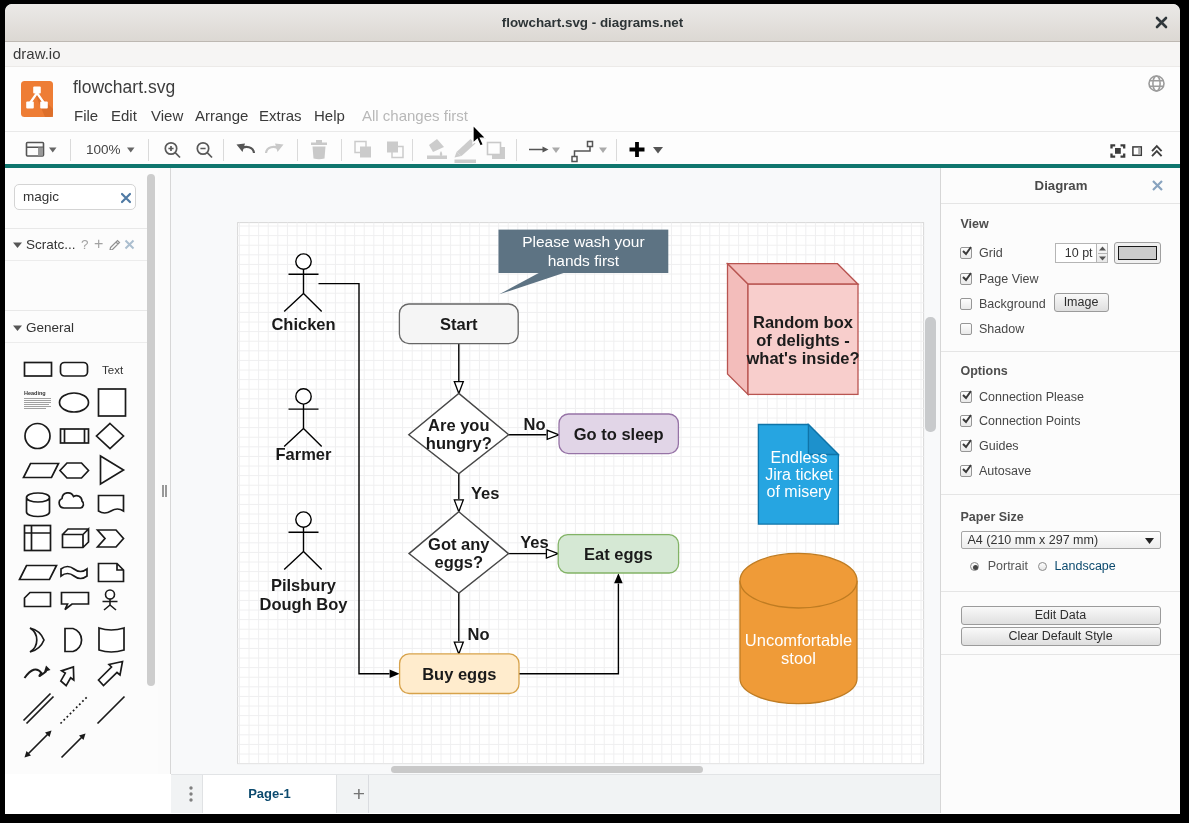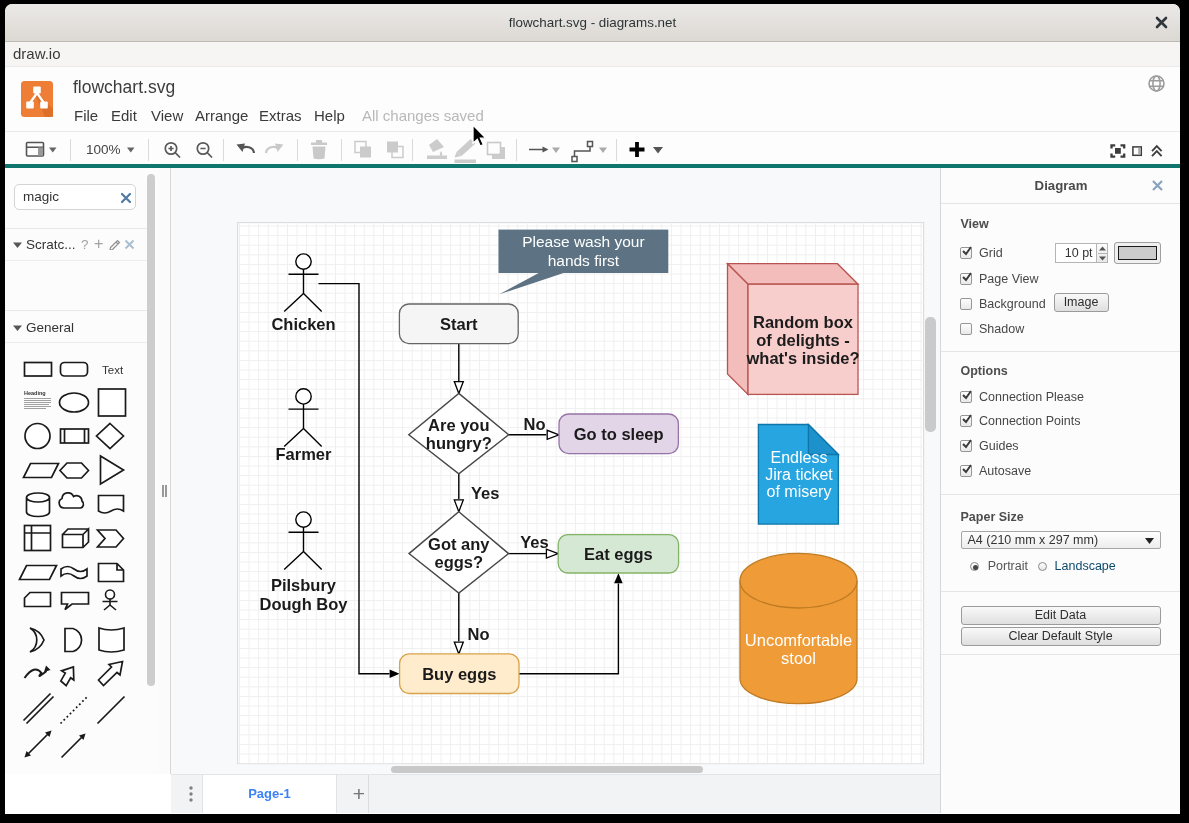--- a/index.html
+++ b/index.html
@@ -1,20 +1,20 @@
 <!DOCTYPE html>
 <html><head>
 <meta charset="utf-8">
 <style>
 *{margin:0;padding:0;box-sizing:border-box}
 html,body{width:1189px;height:823px;background:#000;overflow:hidden;font-family:"Liberation Sans",sans-serif;}
 .abs{position:absolute}
 #win{position:absolute;left:5px;top:4px;width:1175px;height:810px;background:#fff;border-radius:7px 7px 0 0;overflow:hidden}
 #titlebar{position:absolute;left:0;top:0;width:1175px;height:38px;background:linear-gradient(#ebe9e7,#dcd8d3);border-bottom:1px solid #bdb8b2;border-radius:7px 7px 0 0}
-#titlebar .t{position:absolute;left:0;right:0;top:0;height:38px;line-height:38px;text-align:center;font-weight:normal;font-size:13.4px;color:#2d3436}
+#titlebar .t{position:absolute;left:0;right:0;top:0;height:38px;line-height:38px;text-align:center;font-weight:bold;font-size:13.4px;color:#2d3436}
 #menubar{position:absolute;left:0;top:38px;width:1175px;height:25px;background:#f6f5f4;border-bottom:1px solid #eceae8}
 #menubar .t{position:absolute;left:8px;top:0;height:25px;line-height:24px;font-size:15px;color:#3a3a3a}
 #header{position:absolute;left:0;top:63px;width:1175px;height:64px;background:#fdfdfd}
 #toolbar{position:absolute;left:0;top:127px;width:1175px;height:37px;background:#fdfdfd;border-top:1px solid #e9e9e9;border-bottom:4px solid #0f766e}
 #sidebar{position:absolute;left:0;top:164px;width:153px;height:606px;background:#fcfcfc}
 #collapse{position:absolute;left:153px;top:164px;width:13px;height:606px;background:#fbfbfb;border-right:1px solid #d7d7d7}
 #canvas{position:absolute;left:166px;top:164px;width:769px;height:606px;background:#f8f9fa}
 #panel{position:absolute;left:935px;top:164px;width:240px;height:645px;background:#fcfcfc;border-left:1px solid #d6d6d6}
 #sbfoot{position:absolute;left:0;top:770px;width:166px;height:39px;background:#fbfbfb;border-top:1px solid #e7e7e7}
 #tabbar{position:absolute;left:166px;top:770px;width:769px;height:39px;background:#f1f3f4;border-top:1px solid #e2e4e6}
@@ -48,21 +48,21 @@
       <rect x="5.2" y="20.5" width="7.6" height="7" rx="1" fill="#fff"></rect>
       <rect x="19.2" y="20.5" width="7.6" height="7" rx="1" fill="#fff"></rect>
     </svg>
     <div class="abs" style="left:68px;top:10px;font-size:17.5px;color:#3d3d3d">flowchart.svg</div>
     <div class="mi" style="left:69px">File</div>
     <div class="mi" style="left:106px">Edit</div>
     <div class="mi" style="left:146px">View</div>
     <div class="mi" style="left:190px">Arrange</div>
     <div class="mi" style="left:254px">Extras</div>
     <div class="mi" style="left:309px">Help</div>
-    <div class="mi" style="left:357px;color:#b8b8b8">All changes saved</div>
+    <div class="mi" style="left:357px;color:#b8b8b8">All changes first</div>
     <svg class="abs" style="left:1143px;top:8px" width="17" height="17" viewBox="0 0 17 17">
       <circle cx="8.5" cy="8.5" r="7.5" fill="none" stroke="#9c9c9c" stroke-width="1.6"></circle>
       <ellipse cx="8.5" cy="8.5" rx="3.6" ry="7.5" fill="none" stroke="#9c9c9c" stroke-width="1.6"></ellipse>
       <path d="M1.5 5.8 H15.5 M1.5 11.2 H15.5" stroke="#9c9c9c" stroke-width="1.6"></path>
     </svg>
   </div>
   <div id="toolbar">
     <svg class="abs" style="left:0;top:0" width="1175" height="35" viewBox="0 0 1175 35">
       <g fill="none" stroke="#555" stroke-width="1.6">
         <rect x="21.5" y="10.5" width="17" height="13.5" rx="1"></rect>
@@ -405,20 +405,20 @@
     <div class="gtkbtn" style="left:19.5px;top:438px;width:200px;height:19px;line-height:17px">Edit Data</div>
     <div class="gtkbtn" style="left:19.5px;top:458.5px;width:200px;height:19px;line-height:17px">Clear Default Style</div>
     <div class="pdiv" style="top:485.6px"></div>
   </div>
   <div id="tabbar">
     <svg class="abs" style="left:16px;top:10px" width="8" height="19">
         <circle cx="4" cy="3" r="1.7" fill="#808080"></circle>
         <circle cx="4" cy="9" r="1.7" fill="#808080"></circle>
         <circle cx="4" cy="15" r="1.7" fill="#808080"></circle>
       </svg>
-    <div class="abs" style="left:31px;top:0;width:135px;height:38px;background:#fff;border-left:1px solid #e0e2e4;border-right:1px solid #e0e2e4;text-align:center;line-height:38px;font-weight:bold;font-size:13px;color:#3b82f6">Page-1</div>
+    <div class="abs" style="left:31px;top:0;width:135px;height:38px;background:#fff;border-left:1px solid #e0e2e4;border-right:1px solid #e0e2e4;text-align:center;line-height:38px;font-weight:bold;font-size:13px;color:#0c4a6e">Page-1</div>
     <div class="abs" style="left:176px;top:7px;width:24px;height:24px;font-size:21px;color:#757575;text-align:center;line-height:23px">+</div>
     <div class="abs" style="left:197px;top:0;width:1px;height:38px;background:#dadce0"></div>
   </div>
   <svg class="abs" style="left:467px;top:120px" width="17" height="26" viewBox="0 0 17 26">
     <path d="M1 1 L1 19.2 L5.3 15.4 L8.2 22 L11.3 20.6 L8.4 14.2 L14 14.2 Z" fill="#000" stroke="#fff" stroke-width="1.3"></path>
   </svg>
 </div>
 
 </body></html>

